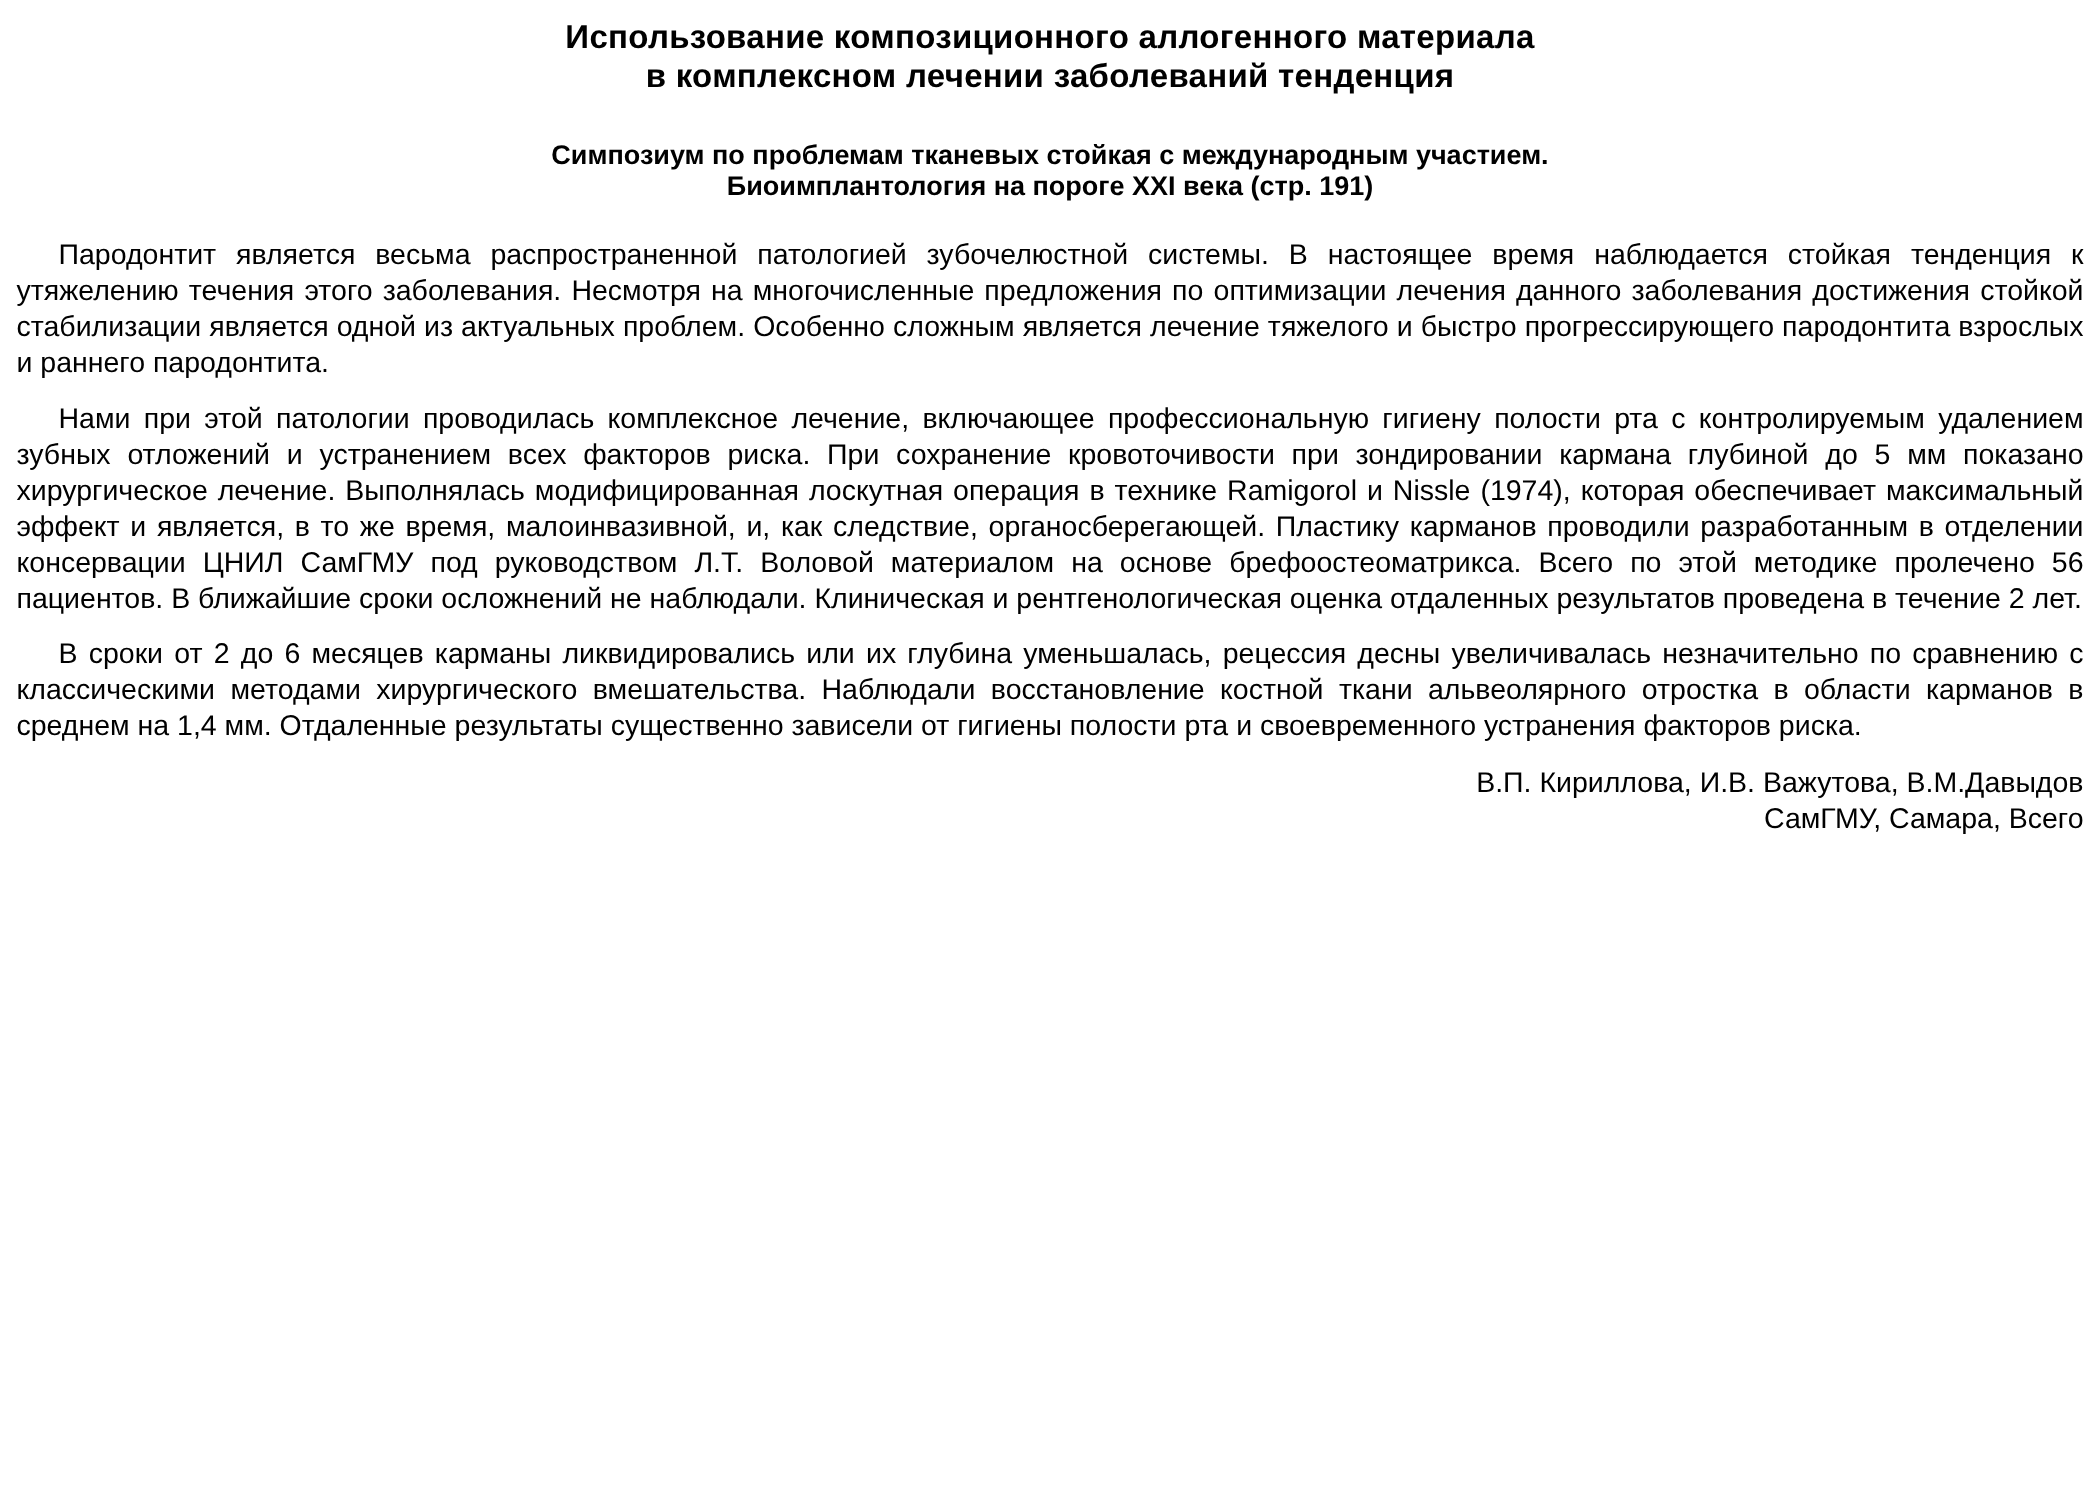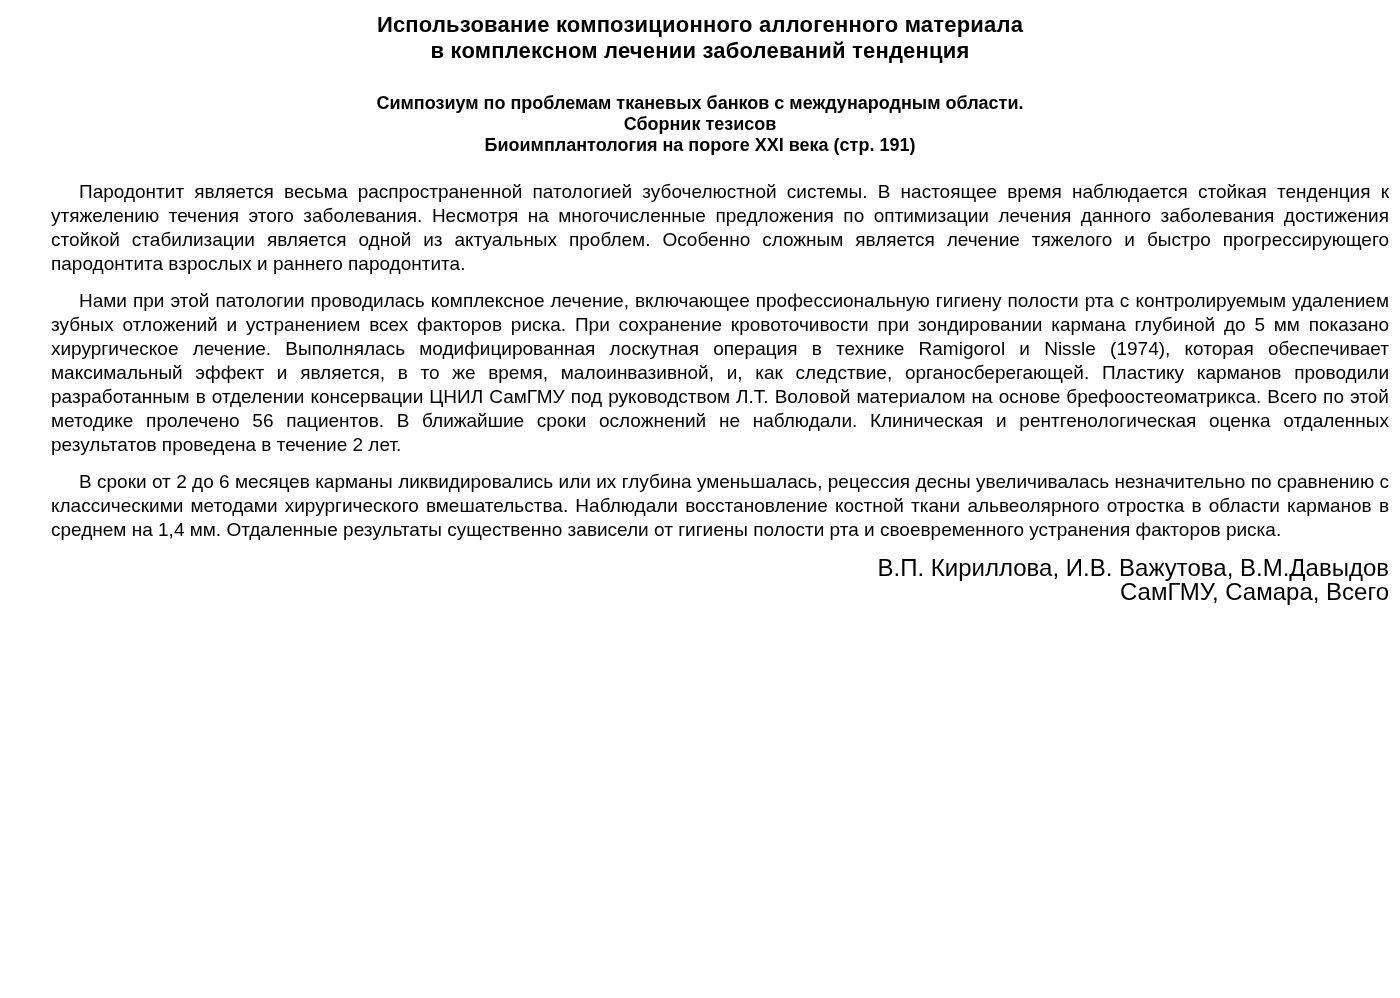--- a/index.html
+++ b/index.html
@@ -25,50 +25,48 @@
   }
   .subtitle {
     text-align: center;
     font-weight: bold;
     font-size: 18px;
     line-height: 21px;
     margin-top: 29px;
   }
   .body-text {
     margin-top: 24px;
-    margin-left: 40px;
   }
   .para {
     text-align: justify;
     font-size: 19px;
     line-height: 24px;
     text-indent: 28px;
     margin-top: 13px;
   }
   .para:first-child { margin-top: 0; }
   .authors {
     text-align: right;
-    font-size: 24px;
+    font-size: 19px;
     line-height: 24px;
     margin-top: 14px;
   }
 </style>
 </head>
 <body>
 
 <div class="page">
 
   <div class="title">
     <div>Использование композиционного аллогенного материала</div>
     <div>в комплексном лечении заболеваний тенденция</div>
   </div>
 
   <div class="subtitle">
-    <div>Симпозиум по проблемам тканевых банков с международным области.</div>
-    <div>Сборник тезисов</div>
+    <div>Симпозиум по проблемам тканевых стойкая с международным участием.</div>
     <div>Биоимплантология на пороге XXI века (стр. 191)</div>
   </div>
 
   <div class="body-text">
     <p class="para">Пародонтит является весьма распространенной патологией зубочелюстной системы. В настоящее время наблюдается стойкая тенденция к утяжелению течения этого заболевания. Несмотря на многочисленные предложения по оптимизации лечения данного заболевания достижения стойкой стабилизации является одной из актуальных проблем. Особенно сложным является лечение тяжелого и быстро прогрессирующего пародонтита взрослых и раннего пародонтита.</p>
     <p class="para">Нами при этой патологии проводилась комплексное лечение, включающее профессиональную гигиену полости рта с контролируемым удалением зубных отложений и устранением всех факторов риска. При сохранение кровоточивости при зондировании кармана глубиной до 5 мм показано хирургическое лечение. Выполнялась модифицированная лоскутная операция в технике Ramigorol и Nissle (1974), которая обеспечивает максимальный эффект и является, в то же время, малоинвазивной, и, как следствие, органосберегающей. Пластику карманов проводили разработанным в отделении консервации ЦНИЛ СамГМУ под руководством Л.Т. Воловой материалом на основе брефоостеоматрикса. Всего по этой методике пролечено 56 пациентов. В ближайшие сроки осложнений не наблюдали. Клиническая и рентгенологическая оценка отдаленных результатов проведена в течение 2 лет.</p>
     <p class="para">В сроки от 2 до 6 месяцев карманы ликвидировались или их глубина уменьшалась, рецессия десны увеличивалась незначительно по сравнению с классическими методами хирургического вмешательства. Наблюдали восстановление костной ткани альвеолярного отростка в области карманов в среднем на 1,4 мм. Отдаленные результаты существенно зависели от гигиены полости рта и своевременного устранения факторов риска.</p>
   </div>
 
   <div class="authors">

